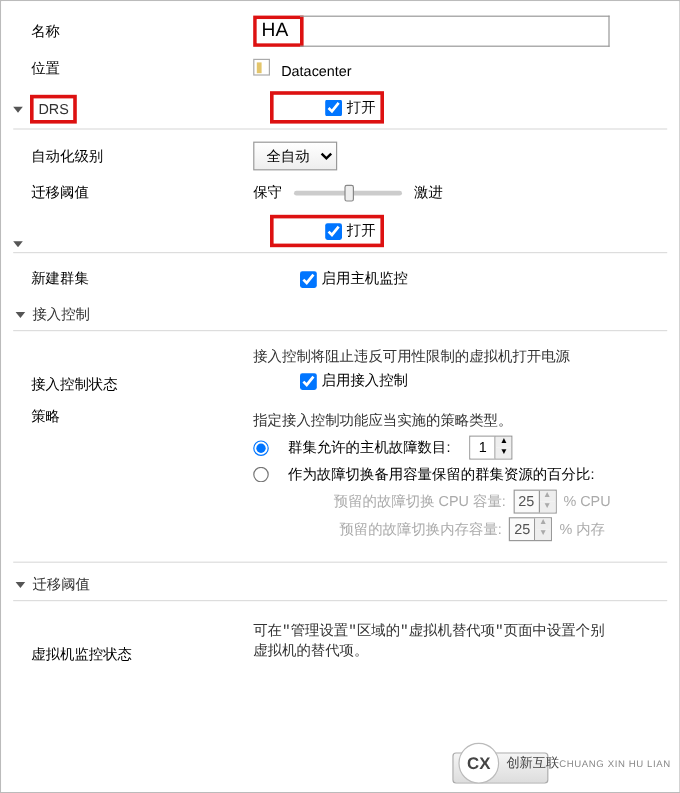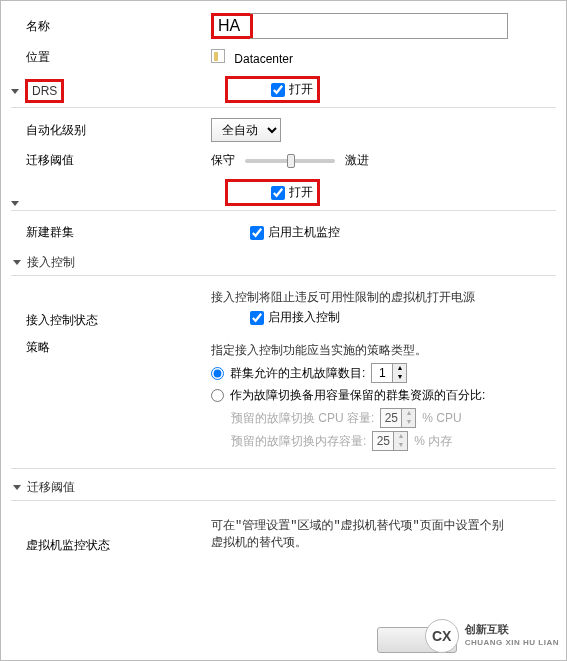--- a/index.html
+++ b/index.html
@@ -108,40 +108,40 @@
     font-size: 12px; background: linear-gradient(#fff,#eee);
     padding: 2px 6px;
   }
   .slider-wrap { display: flex; align-items: center; gap: 10px; }
   .slider-track { width: 90px; height: 4px; background: #ccc; position: relative; border-radius: 2px; }
   .slider-thumb { position: absolute; left: 42px; top: -5px; width: 8px; height: 14px; background: #eee; border: 1px solid #888; border-radius: 2px; }
   .checkbox-line { display: flex; align-items: center; gap: 4px; margin: 3px 0; padding-left: 39px; }
   input[type=checkbox] { width: 14px; height: 14px; }
   .desc { color: #333; margin: 3px 0; font-family: Liberation Mono, monospace; }
   .disabled { color: #aaa; }
-  .radio-line { display: flex; align-items: center; gap: 6px; margin: 4px 0; }
+  .radio-line { display: flex; align-items: center; gap: 16px; margin: 4px 0; }
   .spinner { width: 36px; height: 20px; border: 1px solid #999; display: inline-flex; }
   .spinner input { width: 20px; border: none; text-align: center; font-size: 12px; }
   .spinner .btns { width: 14px; display: flex; flex-direction: column; border-left: 1px solid #999; }
   .spinner .btns span { flex:1; font-size: 7px; text-align: center; line-height: 8px; background: #eee; }
-  .pct-line { display: flex; align-items: center; gap: 6px; margin: 3px 0 3px 20px; }
+  .pct-line { display: flex; align-items: center; gap: 6px; margin: 3px 0 3px 20px; justify-content: center; }
   .footer-brand {
     position: absolute;
     right: 8px; bottom: 8px;
     display: flex; align-items: center; gap: 6px;
     color: #444; font-size: 11px;
   }
   .brand-logo {
     width: 34px; height: 34px;
     border: 1px solid #bbb; border-radius: 50%;
     display: flex; align-items: center; justify-content: center;
     font-weight: bold; font-size: 14px; color: #444;
     background: #fff;
   }
-  .brand-txt { display: flex; flex-direction: column; line-height: 13px; font-weight: bold; }
+  .brand-txt { display: flex; flex-direction: row; line-height: 13px; }
   .brand-sub { font-size: 8px; color: #888; letter-spacing: 0.5px; }
   .btn-area {
     position: absolute; right: 110px; bottom: 8px;
     width: 80px; height: 26px;
     background: linear-gradient(#f5f5f5,#ddd);
     border: 1px solid #aaa; border-radius: 3px;
   }
 </style>
 </head>
 <body>

